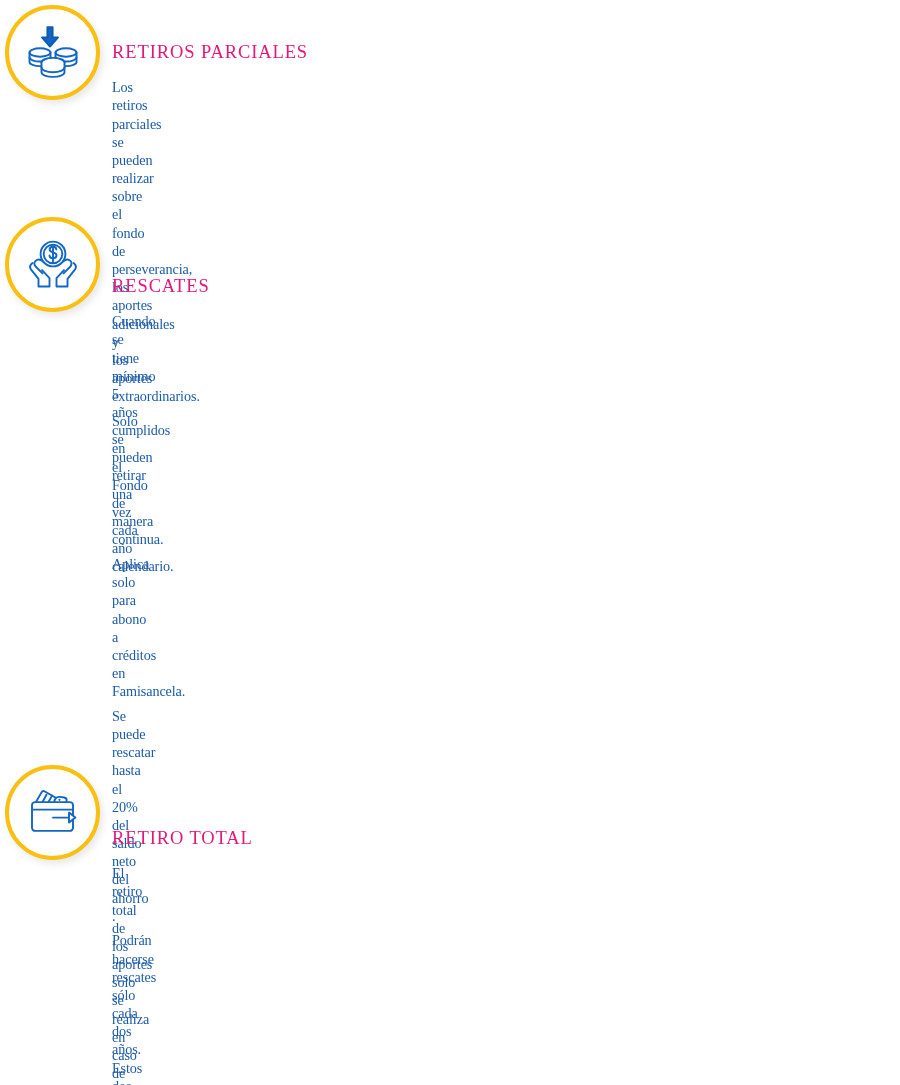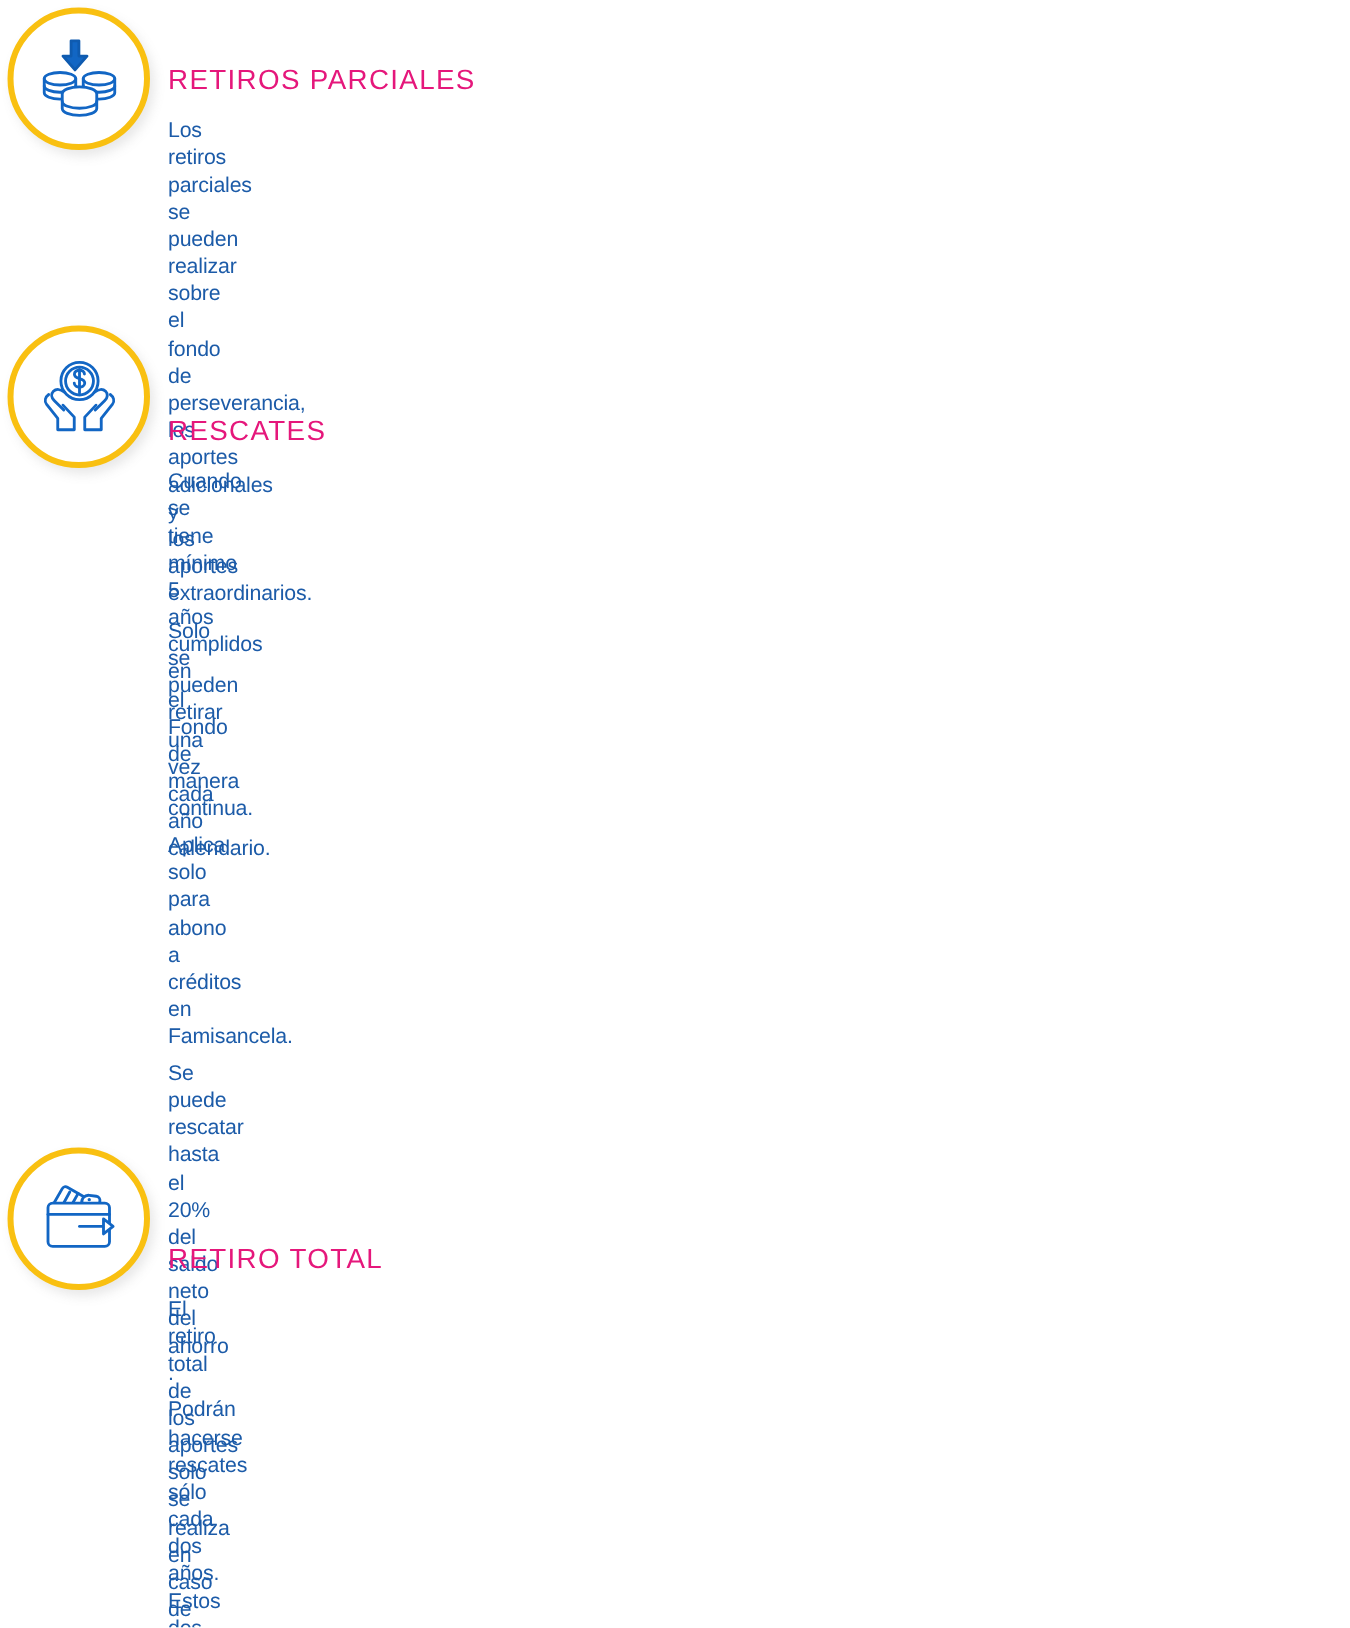--- a/index.html
+++ b/index.html
@@ -29,20 +29,21 @@
     position: absolute;
     left: 54px;
     right: 4px;
     top: 0;
     background: #f2f2f2;
     border-radius: 14px;
   }
 
   .card-inner {
     padding: 18px 22px 20px 58px;
+    font-family: Liberation Serif, serif;
   }
 
   .card-title {
     color: #e5177b;
     font-size: 18.5px;
     letter-spacing: 0.9px;
     font-weight: 400;
     line-height: 1.15;
     margin-bottom: 15px;
     white-space: nowrap;

